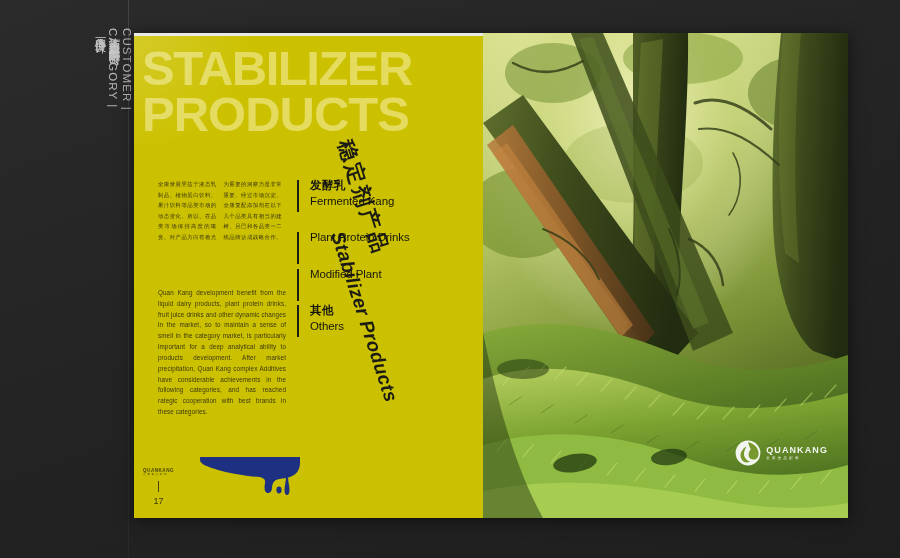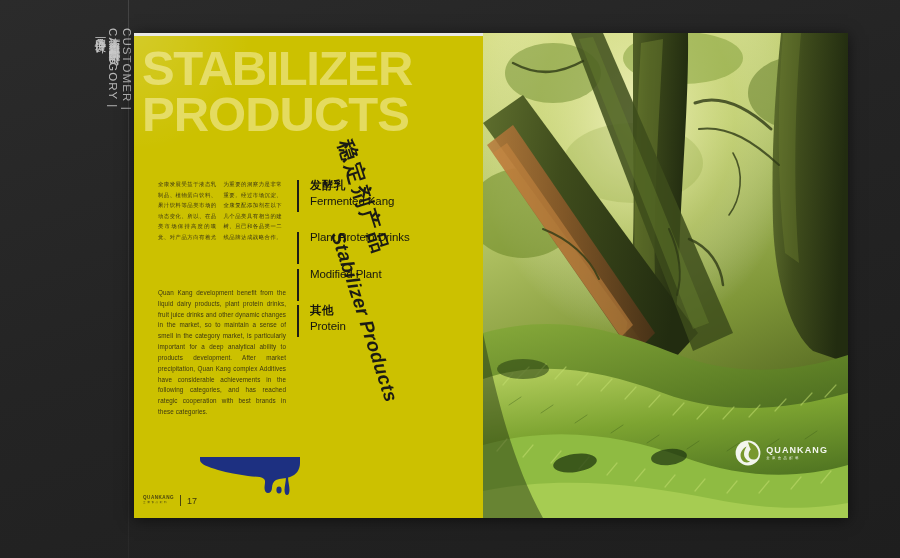--- a/index.html
+++ b/index.html
@@ -54,21 +54,21 @@
         text-align-last:justify;column-count:2;column-gap:7px;
         font-family:"DejaVu Sans",sans-serif;letter-spacing:.3px;}
 
   .en-body{position:absolute;left:24px;top:255px;width:128px;
         font-size:6.3px;line-height:1.72;color:#3c3712;text-align:justify;
         letter-spacing:.1px;}
 
   
   .blob{position:absolute;left:66px;top:424px;width:100px;height:40px;}
 
-  .footer{position:absolute;left:9px;bottom:12px;display:flex;align-items:center;gap:4px;}
+  .footer{position:absolute;left:9px;bottom:12px;display:flex;align-items:center;gap:4px;flex-direction:column;}
   .fmark{display:flex;flex-direction:column;line-height:1;}
   .fmark .m1{font-size:4.6px;font-weight:700;color:#4a440f;letter-spacing:.5px;}
   .fmark .m2{font-size:2.6px;color:#4a440f;letter-spacing:1.6px;margin-top:1.2px;}
   .fbar{width:1px;height:11px;background:#4a440f;margin:0 2px;}
   .fnum{font-size:9px;color:#3d380c;font-weight:400;}
 
   
   .list{position:absolute;left:163px;top:145px;width:170px;}
   .li{position:relative;padding-left:13px;margin-bottom:21px;}
   .li:last-child{margin-bottom:0;}
@@ -151,21 +151,21 @@
           <div class="bar"></div>
           <div class="en">Plant Protein Drinks</div>
         </div>
         <div class="li">
           <div class="bar"></div>
           <div class="en">Modified Plant</div>
         </div>
         <div class="li">
           <div class="bar"></div>
           <div class="cn">其他</div>
-          <div class="en">Protein</div>
+          <div class="en">Others</div>
         </div>
       </div>
     </div>
 
     <div class="page-right">
       <svg class="photo" viewBox="0 0 365 485" preserveAspectRatio="none">
         <defs>
           <linearGradient id="sky" x1="0" y1="0" x2="0.3" y2="1">
             <stop offset="0%" stop-color="#d9e08a"></stop>
             <stop offset="35%" stop-color="#b9c96a"></stop>

